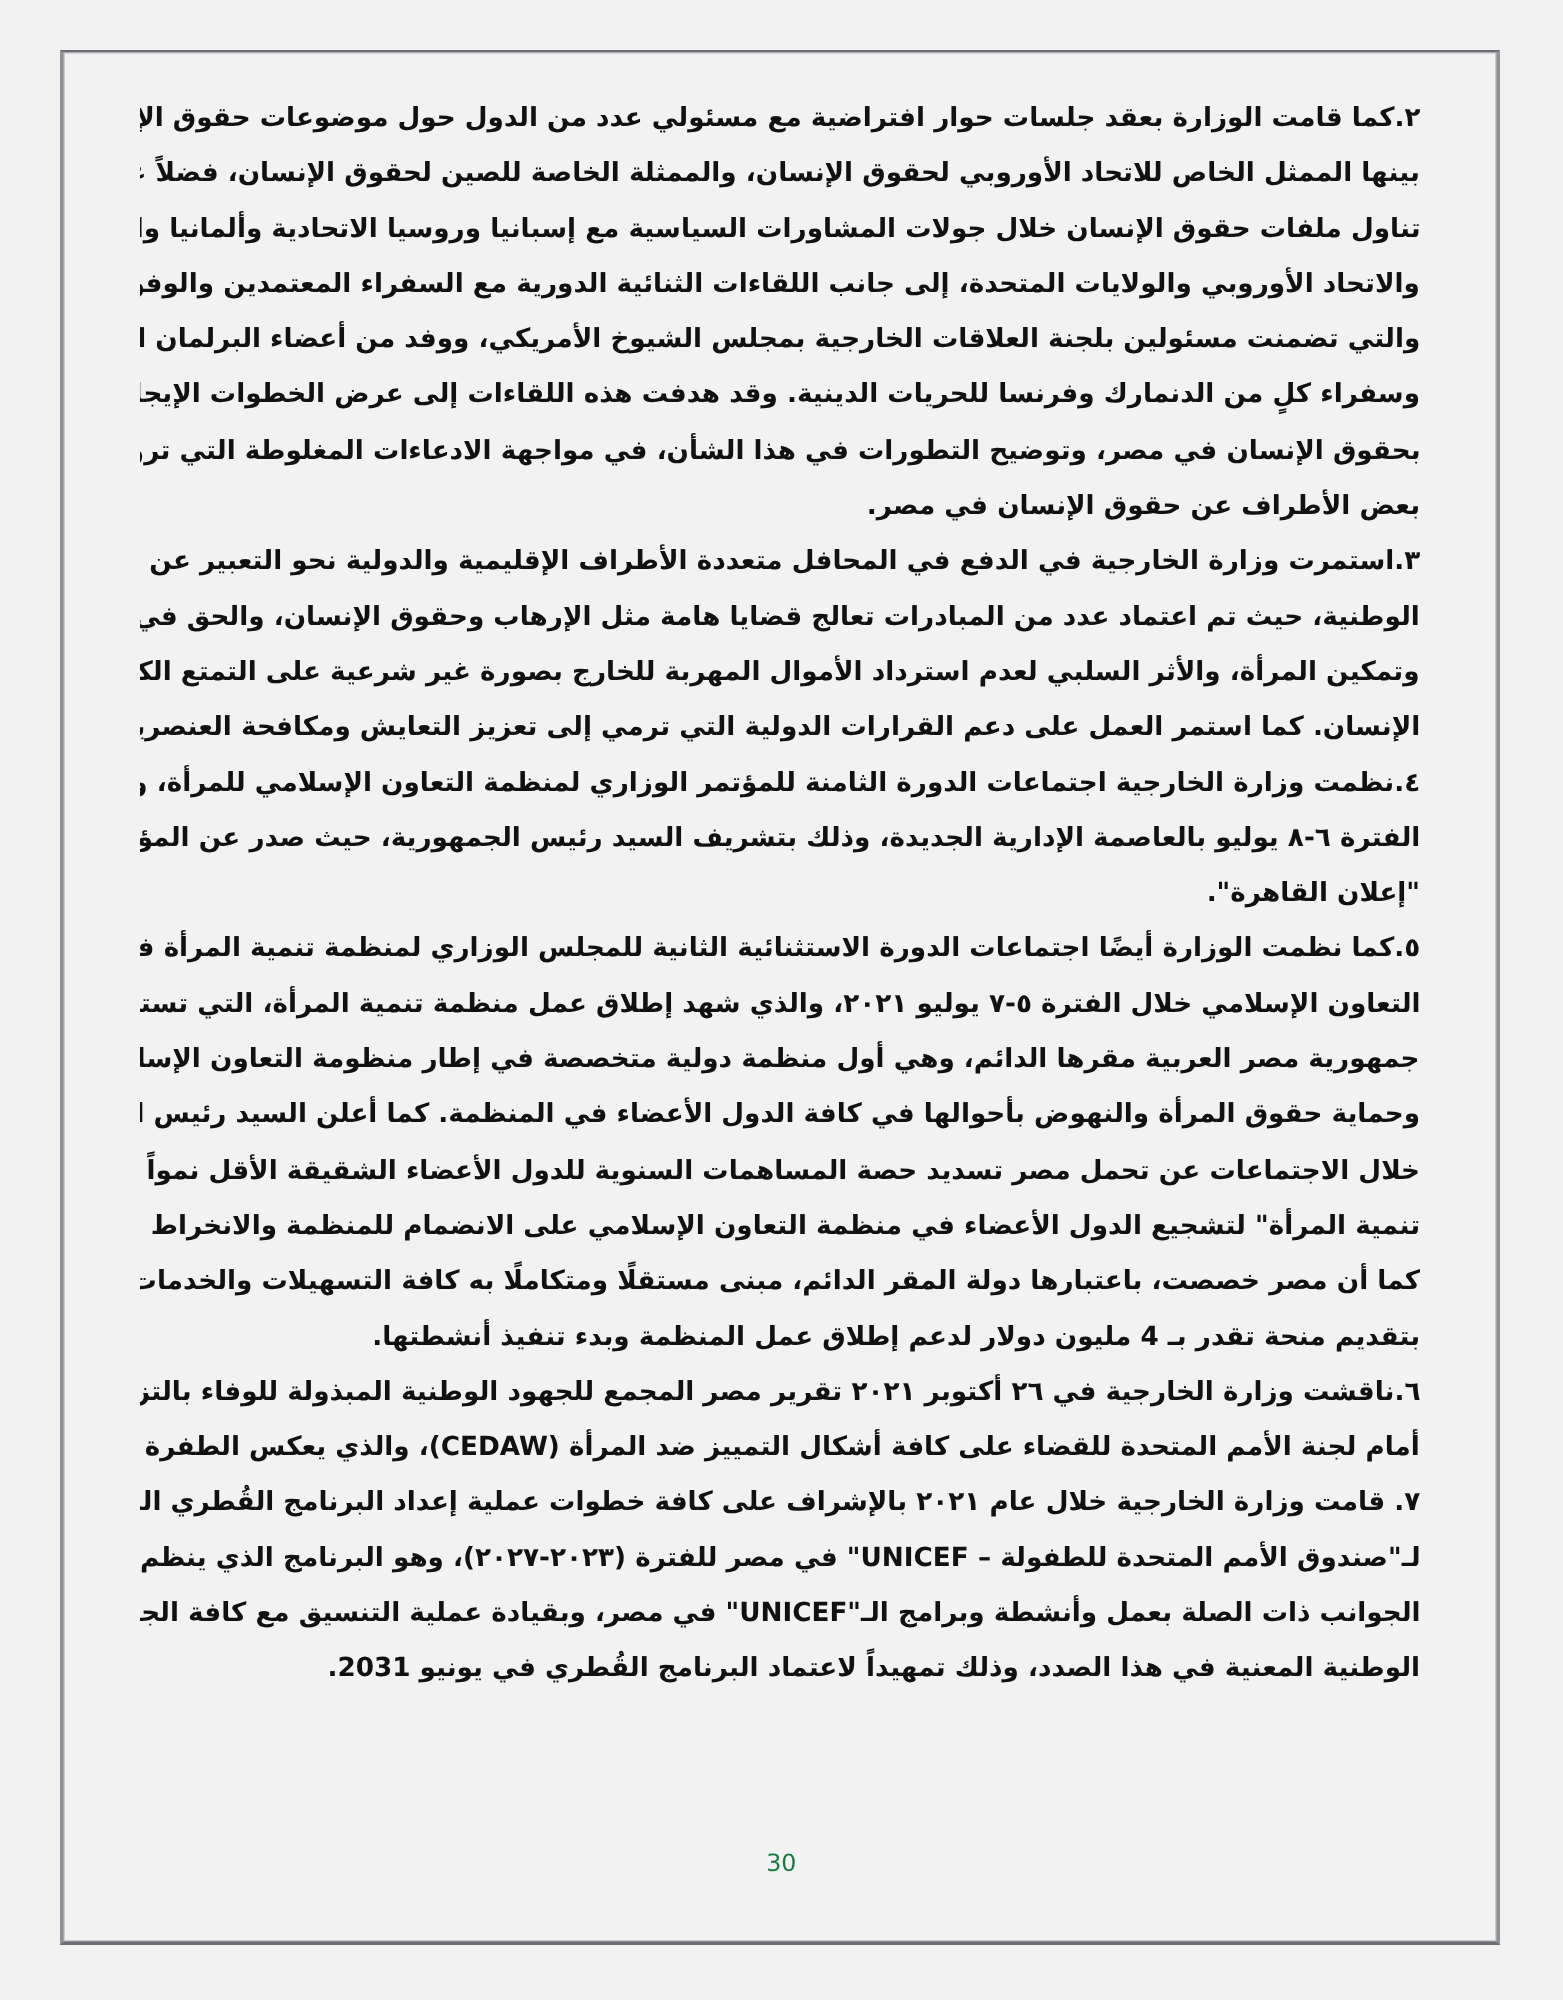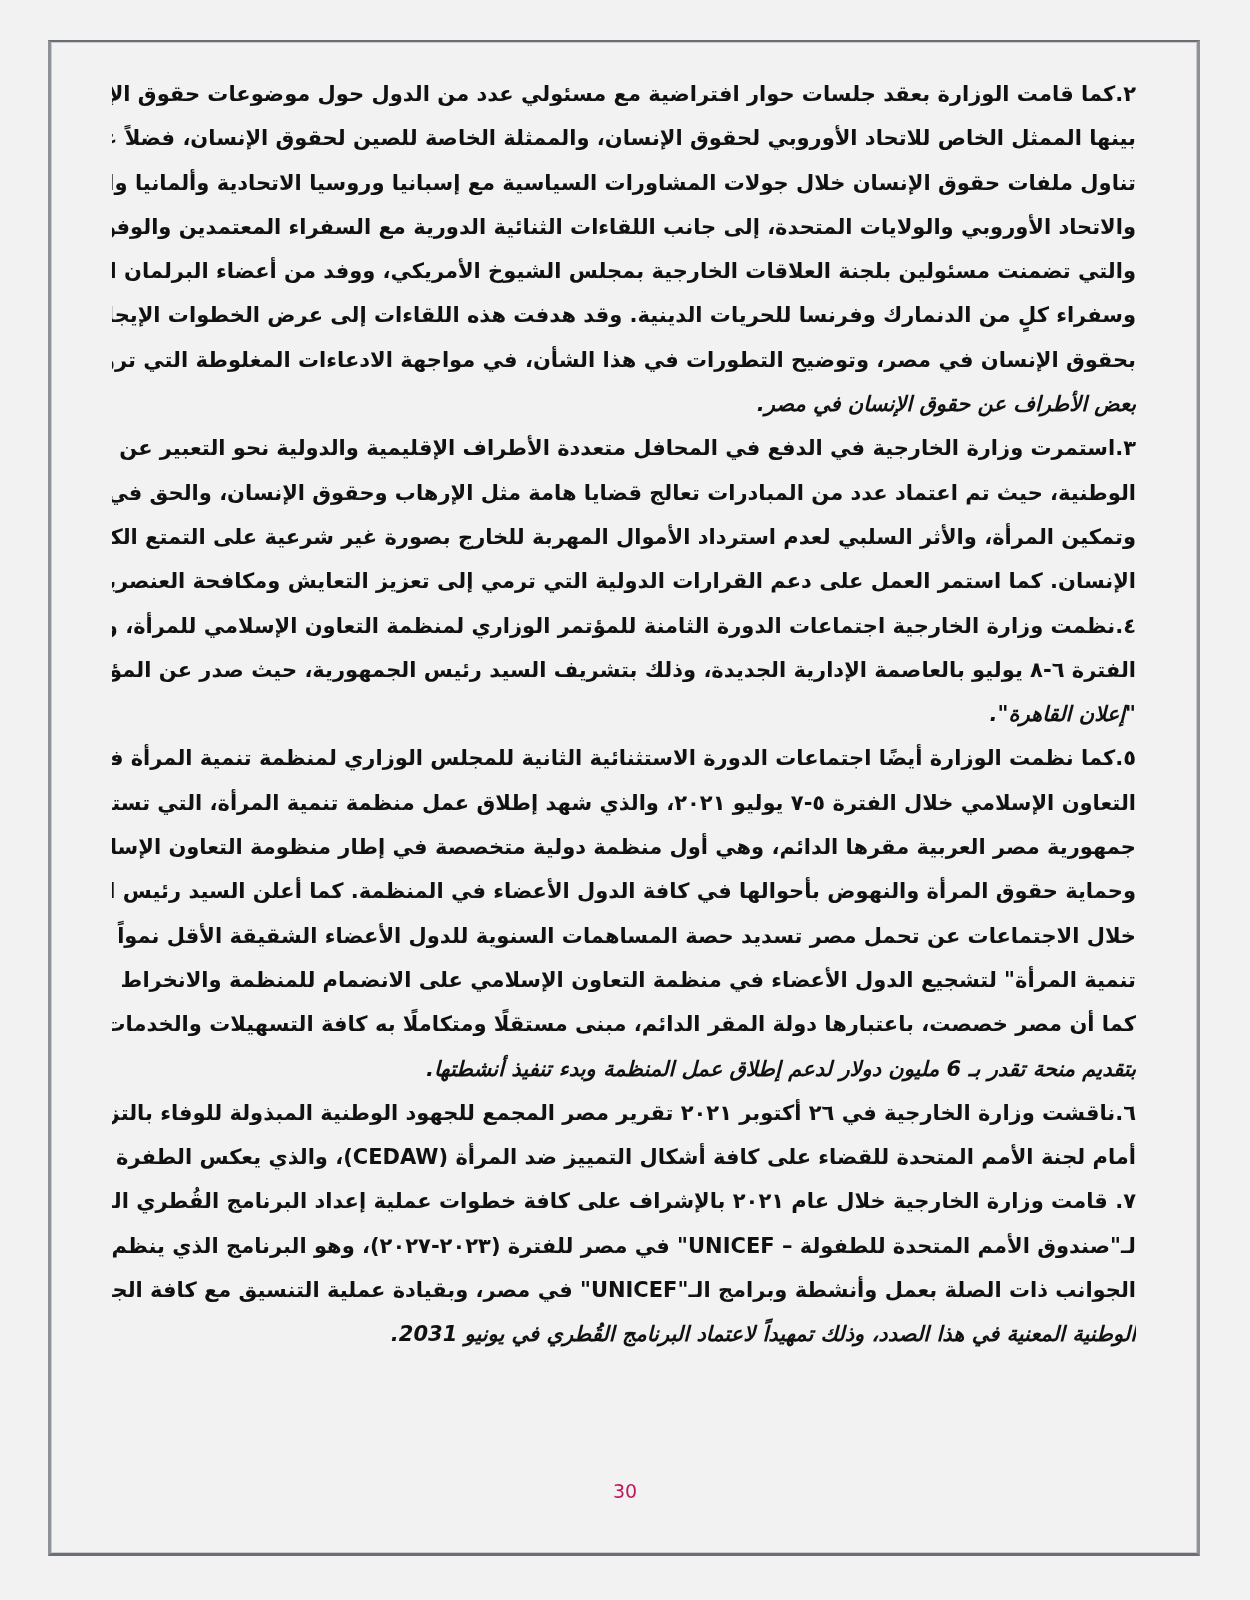--- a/index.html
+++ b/index.html
@@ -32,29 +32,29 @@
   }
   .line {
     display: block;
     height: 44.3px;
     line-height: 44.3px;
     white-space: nowrap;
     text-align: justify;
     text-align-last: justify;
     overflow: hidden;
   }
-  .line.last { text-align-last: right; font-style: italic; }
+  .line.last { text-align-last: right; }
   .page-number {
     position: absolute;
     left: 0; width: 1250px;
     top: 1480px;
     text-align: center;
     font-family: "DejaVu Sans", sans-serif;
     font-size: 19px;
-    color: #be185d;
+    color: #15803d;
     font-weight: normal;
   }
 </style>
 </head>
 <body>
 
 <div class="page-frame"></div>
 
 <div class="content">
 
@@ -83,21 +83,21 @@
   </div>
 
   <div class="paragraph">
     <span class="line">٥.كما نظمت الوزارة أيضًا اجتماعات الدورة الاستثنائية الثانية للمجلس الوزاري لمنظمة تنمية المرأة في دول منظمة</span>
     <span class="line">التعاون الإسلامي خلال الفترة ٥-٧ يوليو ٢٠٢١، والذي شهد إطلاق عمل منظمة تنمية المرأة، التي تستضيف</span>
     <span class="line">جمهورية مصر العربية مقرها الدائم، وهي أول منظمة دولية متخصصة في إطار منظومة التعاون الإسلامي لتعزيز</span>
     <span class="line">وحماية حقوق المرأة والنهوض بأحوالها في كافة الدول الأعضاء في المنظمة. كما أعلن السيد رئيس الجمهورية</span>
     <span class="line">خلال الاجتماعات عن تحمل مصر تسديد حصة المساهمات السنوية للدول الأعضاء الشقيقة الأقل نمواً في "منظمة</span>
     <span class="line">تنمية المرأة" لتشجيع الدول الأعضاء في منظمة التعاون الإسلامي على الانضمام للمنظمة والانخراط في أنشطتها.</span>
     <span class="line">كما أن مصر خصصت، باعتبارها دولة المقر الدائم، مبنى مستقلًا ومتكاملًا به كافة التسهيلات والخدمات، وقامت</span>
-    <span class="line last">بتقديم منحة تقدر بـ 6 مليون دولار لدعم إطلاق عمل المنظمة وبدء تنفيذ أنشطتها.</span>
+    <span class="line last">بتقديم منحة تقدر بـ 4 مليون دولار لدعم إطلاق عمل المنظمة وبدء تنفيذ أنشطتها.</span>
   </div>
 
   <div class="paragraph">
     <span class="line">٦.ناقشت وزارة الخارجية في ٢٦ أكتوبر ٢٠٢١ تقرير مصر المجمع للجهود الوطنية المبذولة للوفاء بالتزاماتها</span>
     <span class="line">أمام لجنة الأمم المتحدة للقضاء على كافة أشكال التمييز ضد المرأة (CEDAW)، والذي يعكس الطفرة غير</span>
   </div>
 
   <div class="paragraph">
     <span class="line">٧. قامت وزارة الخارجية خلال عام ٢٠٢١ بالإشراف على كافة خطوات عملية إعداد البرنامج القُطري الجديد</span>
     <span class="line">لـ"صندوق الأمم المتحدة للطفولة – UNICEF" في مصر للفترة (٢٠٢٣-٢٠٢٧)، وهو البرنامج الذي ينظم كافة</span>

